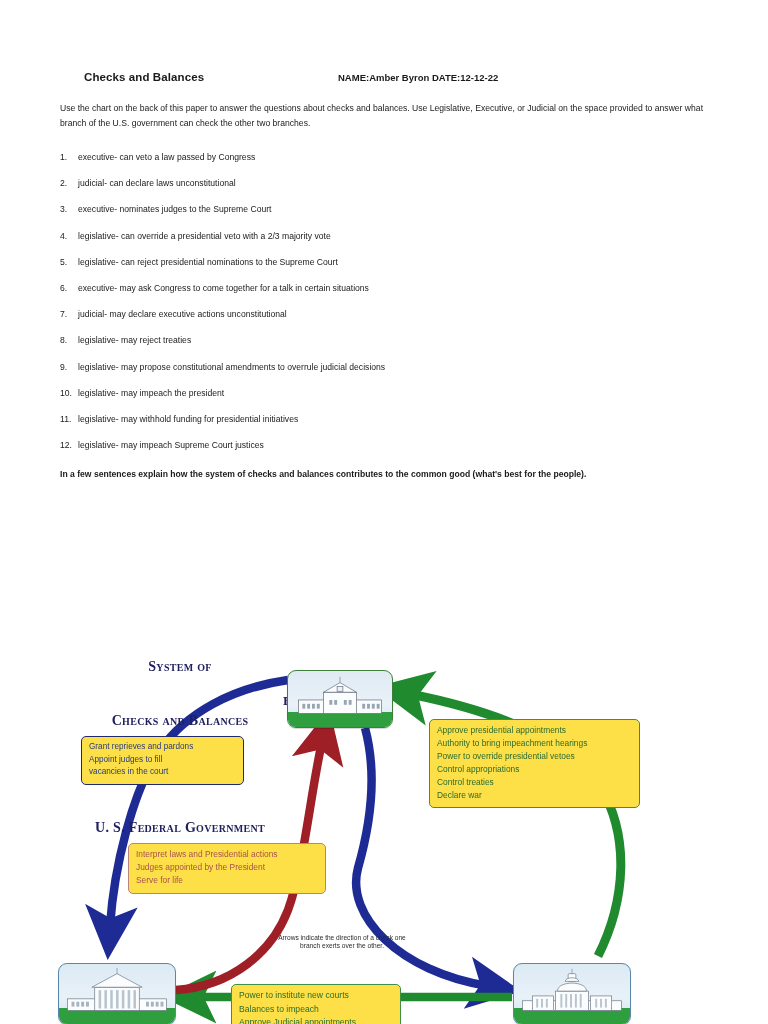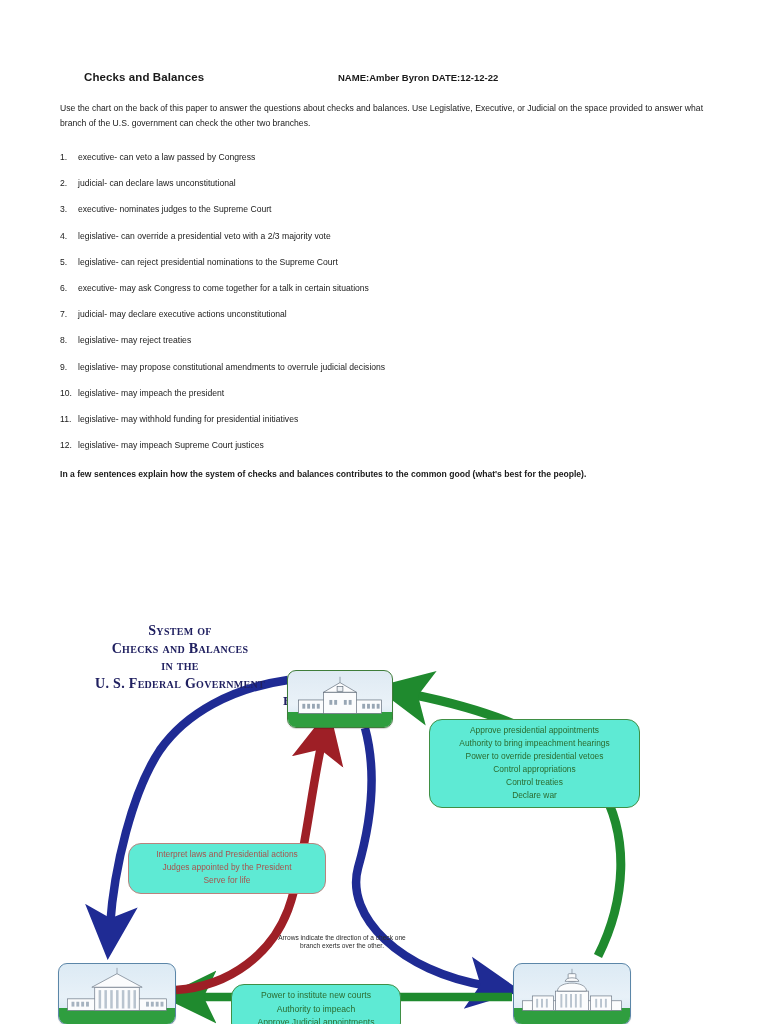--- a/index.html
+++ b/index.html
@@ -62,21 +62,21 @@
     position:absolute; left:60px; top:22px; width:240px;
     text-align:center;
     font-family:"Liberation Serif", serif;
     font-weight:bold;
     color:#202060;
     font-size:14px;
     line-height:17.5px;
     font-variant: small-caps;
     letter-spacing:0.3px;
   }
-  .dg-title .l1 { display:block; }
+  .dg-title .l1 { display:block;margin-top:36px; }
 
   .branch-label {
     position:absolute;
     font-family:"Liberation Serif", serif;
     font-weight:bold;
     font-variant: small-caps;
     color:#202060;
     font-size:13.5px;
     letter-spacing:0.3px;
     white-space:nowrap;
@@ -99,23 +99,22 @@
   .bldg svg { position:absolute; left:0; top:0; width:100%; height:100%; }
 
   #bldg-exec   { left:287px; top:70px; width:106px; height:58px; border-color:#3f7d3a; }
   #bldg-exec   { background:linear-gradient(#dfeaf3 0%, #eaf2f8 60%, #cfe3ef 100%); }
   #bldg-jud    { left:58px;  top:363px; width:118px; height:62px; }
   #bldg-leg    { left:513px; top:363px; width:118px; height:62px; }
 
   
   .callout {
     position:absolute;
-    border-radius:13px;
-    background:#5eead4;
-    text-align:center;
+    border-radius:5px;
+    background:#fde047;
     font-size:8.2px;
     line-height:12.6px;
     padding:4px 7px 5px 7px;
     white-space:nowrap;
   }
   .callout div { white-space:nowrap; }
 
   #box-judicial-powers {
     left:81px; top:136px; width:163px;
     border:1.1px solid #1f2a6e;
@@ -335,20 +334,25 @@
         <rect x="22" y="36" width="2" height="9"></rect>
           <rect x="27" y="36" width="2" height="9"></rect>
         <rect x="32" y="36" width="2" height="9"></rect>
         <rect x="83" y="36" width="2" height="9"></rect>
           <rect x="88" y="36" width="2" height="9"></rect>
         <rect x="93" y="36" width="2" height="9"></rect>
       </g>
     </svg>
   </div>
 
+  <div class="callout" id="box-judicial-powers">
+    <div>Grant reprieves and pardons</div>
+    <div>Appoint judges to fill</div>
+    <div>vacancies in the court</div>
+  </div>
 
   <div class="callout" id="box-leg-over-exec">
     <div>Approve presidential appointments</div>
     <div>Authority to bring impeachment hearings</div>
     <div>Power to override presidential vetoes</div>
     <div>Control appropriations</div>
     <div>Control treaties</div>
     <div>Declare war</div>
   </div>
 
@@ -356,17 +360,17 @@
     <div>Interpret laws and Presidential actions</div>
     <div>Judges appointed by the President</div>
     <div>Serve for life</div>
   </div>
 
 
   <div class="dg-note">Arrows indicate the direction of a check one branch exerts over the other.</div>
 
   <div class="callout" id="box-leg-over-jud">
     <div>Power to institute new courts</div>
-    <div>Authority to impeach</div>
+    <div>Balances to impeach</div>
     <div>Approve Judicial appointments</div>
   </div>
 
 </div>
 
 </body></html>

